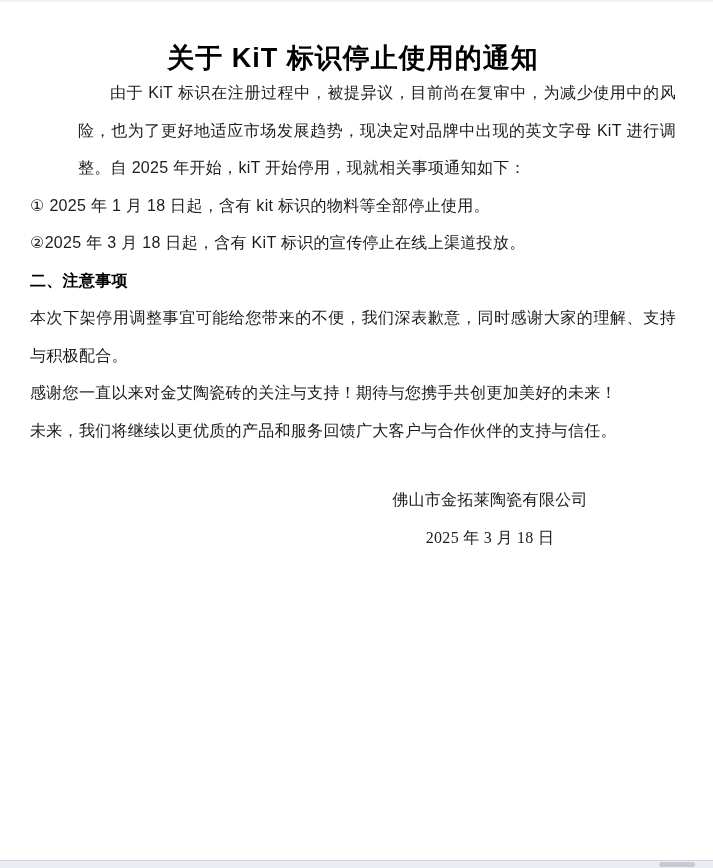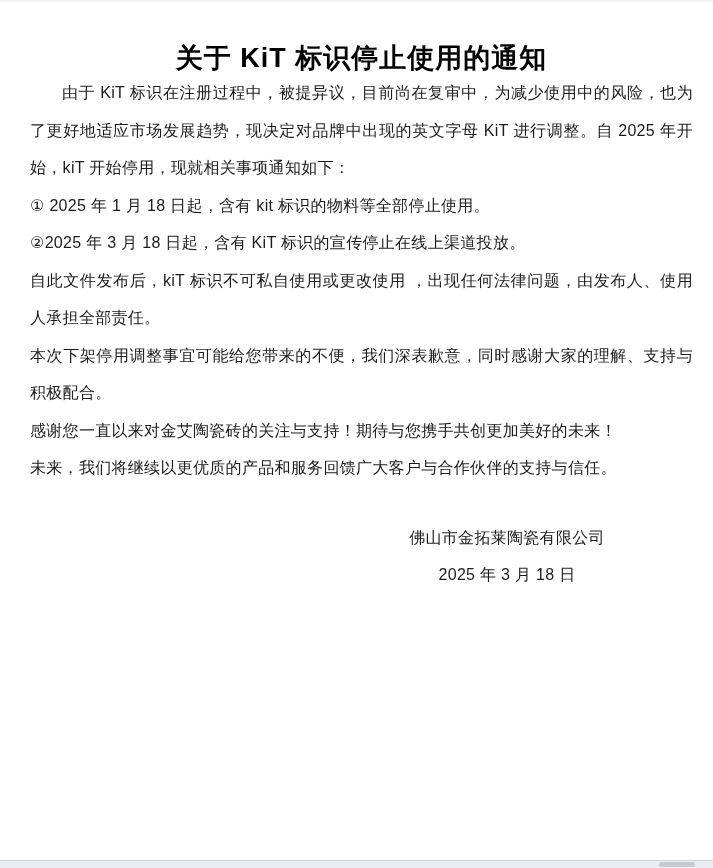--- a/index.html
+++ b/index.html
@@ -15,21 +15,21 @@
     font-family: "Liberation Sans", "DejaVu Sans", sans-serif;
     color: #1c1c1c;
   }
   .top-edge {
     position: absolute;
     top: 0; left: 0; right: 0;
     height: 2px;
     background: #f2f3f4;
   }
   .page {
-    padding: 0 20px 0 30px;
+    padding: 0 37px 0 30px;
   }
   .doc-title {
     font-size: 27px;
     font-weight: bold;
     color: #000000;
     text-align: center;
     letter-spacing: 1px;
     margin: 42px 0 0 0;
     line-height: 32px;
   }
@@ -38,35 +38,37 @@
     line-height: 37.5px;
     letter-spacing: 0.3px;
     margin: 0;
     text-align: justify;
   }
   .greeting {
     margin-top: 42px;
   }
   .indent {
     text-indent: 2em;
+    margin-left: 48px;
   }
   .bold {
     font-weight: bold;
     color: #000000;
   }
   .signature {
     width: 260px;
     margin: 32px 56px 0 auto;
     text-align: center;
   }
   .signature p {
     margin: 0;
     font-size: 16px;
     line-height: 37.5px;
     letter-spacing: 0.3px;
+    font-family: Liberation Serif, serif;
   }
   .bottom-bar {
     position: absolute;
     left: 0; right: 0; bottom: 0;
     height: 7px;
     background: #ebedf2;
     border-top: 1px solid #ced2d9;
   }
   .scroll-thumb {
     position: absolute;
@@ -88,22 +90,22 @@
   <h1 class="doc-title">关于 KiT 标识停止使用的通知</h1>
 
 
   <p class="para indent">由于 KiT 标识在注册过程中，被提异议，目前尚在复审中，为减少使用中的风险，也为了更好地适应市场发展趋势，现决定对品牌中出现的英文字母 KiT 进行调整。自 2025 年开始，kiT 开始停用，现就相关事项通知如下：</p>
 
 
   <p class="para">① 2025 年 1 月 18 日起，含有 kit 标识的物料等全部停止使用。</p>
 
   <p class="para">②2025 年 3 月 18 日起，含有 KiT 标识的宣传停止在线上渠道投放。</p>
 
+  <p class="para bold">二、注意事项</p>
 
-  <p class="para">自此文件发布后，kiT 标识不可私自使用或更改使用 ，出现任何法律问题，由发布人、使用人承担全部责任。</p>
 
   <p class="para">本次下架停用调整事宜可能给您带来的不便，我们深表歉意，同时感谢大家的理解、支持与积极配合。</p>
 
   <p class="para">感谢您一直以来对金艾陶瓷砖的关注与支持！期待与您携手共创更加美好的未来！</p>
 
   <p class="para">未来，我们将继续以更优质的产品和服务回馈广大客户与合作伙伴的支持与信任。</p>
 
   <div class="signature">
     <p>佛山市金拓莱陶瓷有限公司</p>
     <p>2025 年 3 月 18 日</p>

